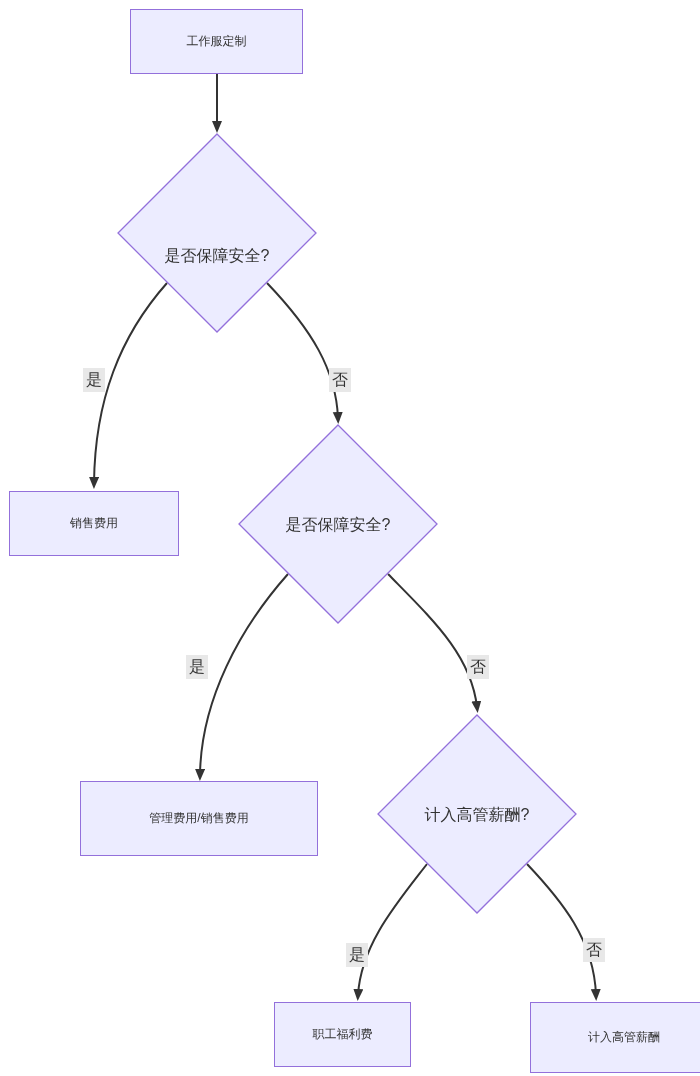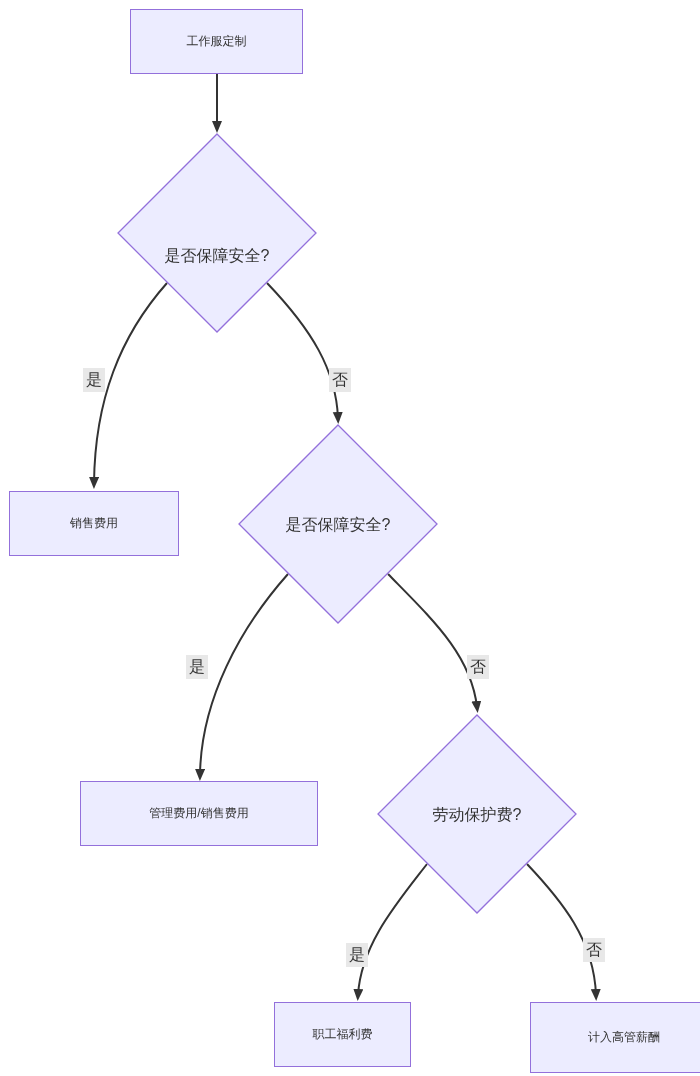--- a/index.html
+++ b/index.html
@@ -69,31 +69,31 @@
 
     <polygon class="diamond" points="217,134 316,233 217,332 118,233"></polygon>
     <polygon class="diamond" points="338,425 437,524 338,623 239,524"></polygon>
     <polygon class="diamond" points="477,715 576,814 477,913 378,814"></polygon>
   </svg>
 
   <div class="node" style="left:130px; top:9px; width:173px; height:65px;">工作服定制</div>
 
   <div class="node" style="left:9px; top:491px; width:170px; height:65px;">销售费用</div>
 
-  <div class="node" style="left:80px; top:781px; width:238px; height:65px;">管理费用/销售费用</div>
+  <div class="node" style="left:80px; top:781px; width:238px; height:75px;">管理费用/销售费用</div>
 
   <div class="node" style="left:274px; top:1002px; width:137px; height:65px;">职工福利费</div>
 
   <div class="node" style="left:530px; top:1002px; width:188px; height:71px;">计入高管薪酬</div>
 
   <div class="diamond-label" style="left:217px; top:234px;margin-top:22px;">是否保障安全?</div>
 
   <div class="diamond-label" style="left:338px; top:525px;">是否保障安全?</div>
 
-  <div class="diamond-label" style="left:477px; top:815px;">劳动保护费?</div>
+  <div class="diamond-label" style="left:477px; top:815px;">计入高管薪酬?</div>
 
   <div class="edge-label" style="left:94px; top:380px;">是</div>
 
   <div class="edge-label" style="left:340px; top:380px;">否</div>
 
   <div class="edge-label" style="left:197px; top:667px;">是</div>
 
   <div class="edge-label" style="left:478px; top:667px;">否</div>
 
   <div class="edge-label" style="left:357px; top:955px;">是</div>

